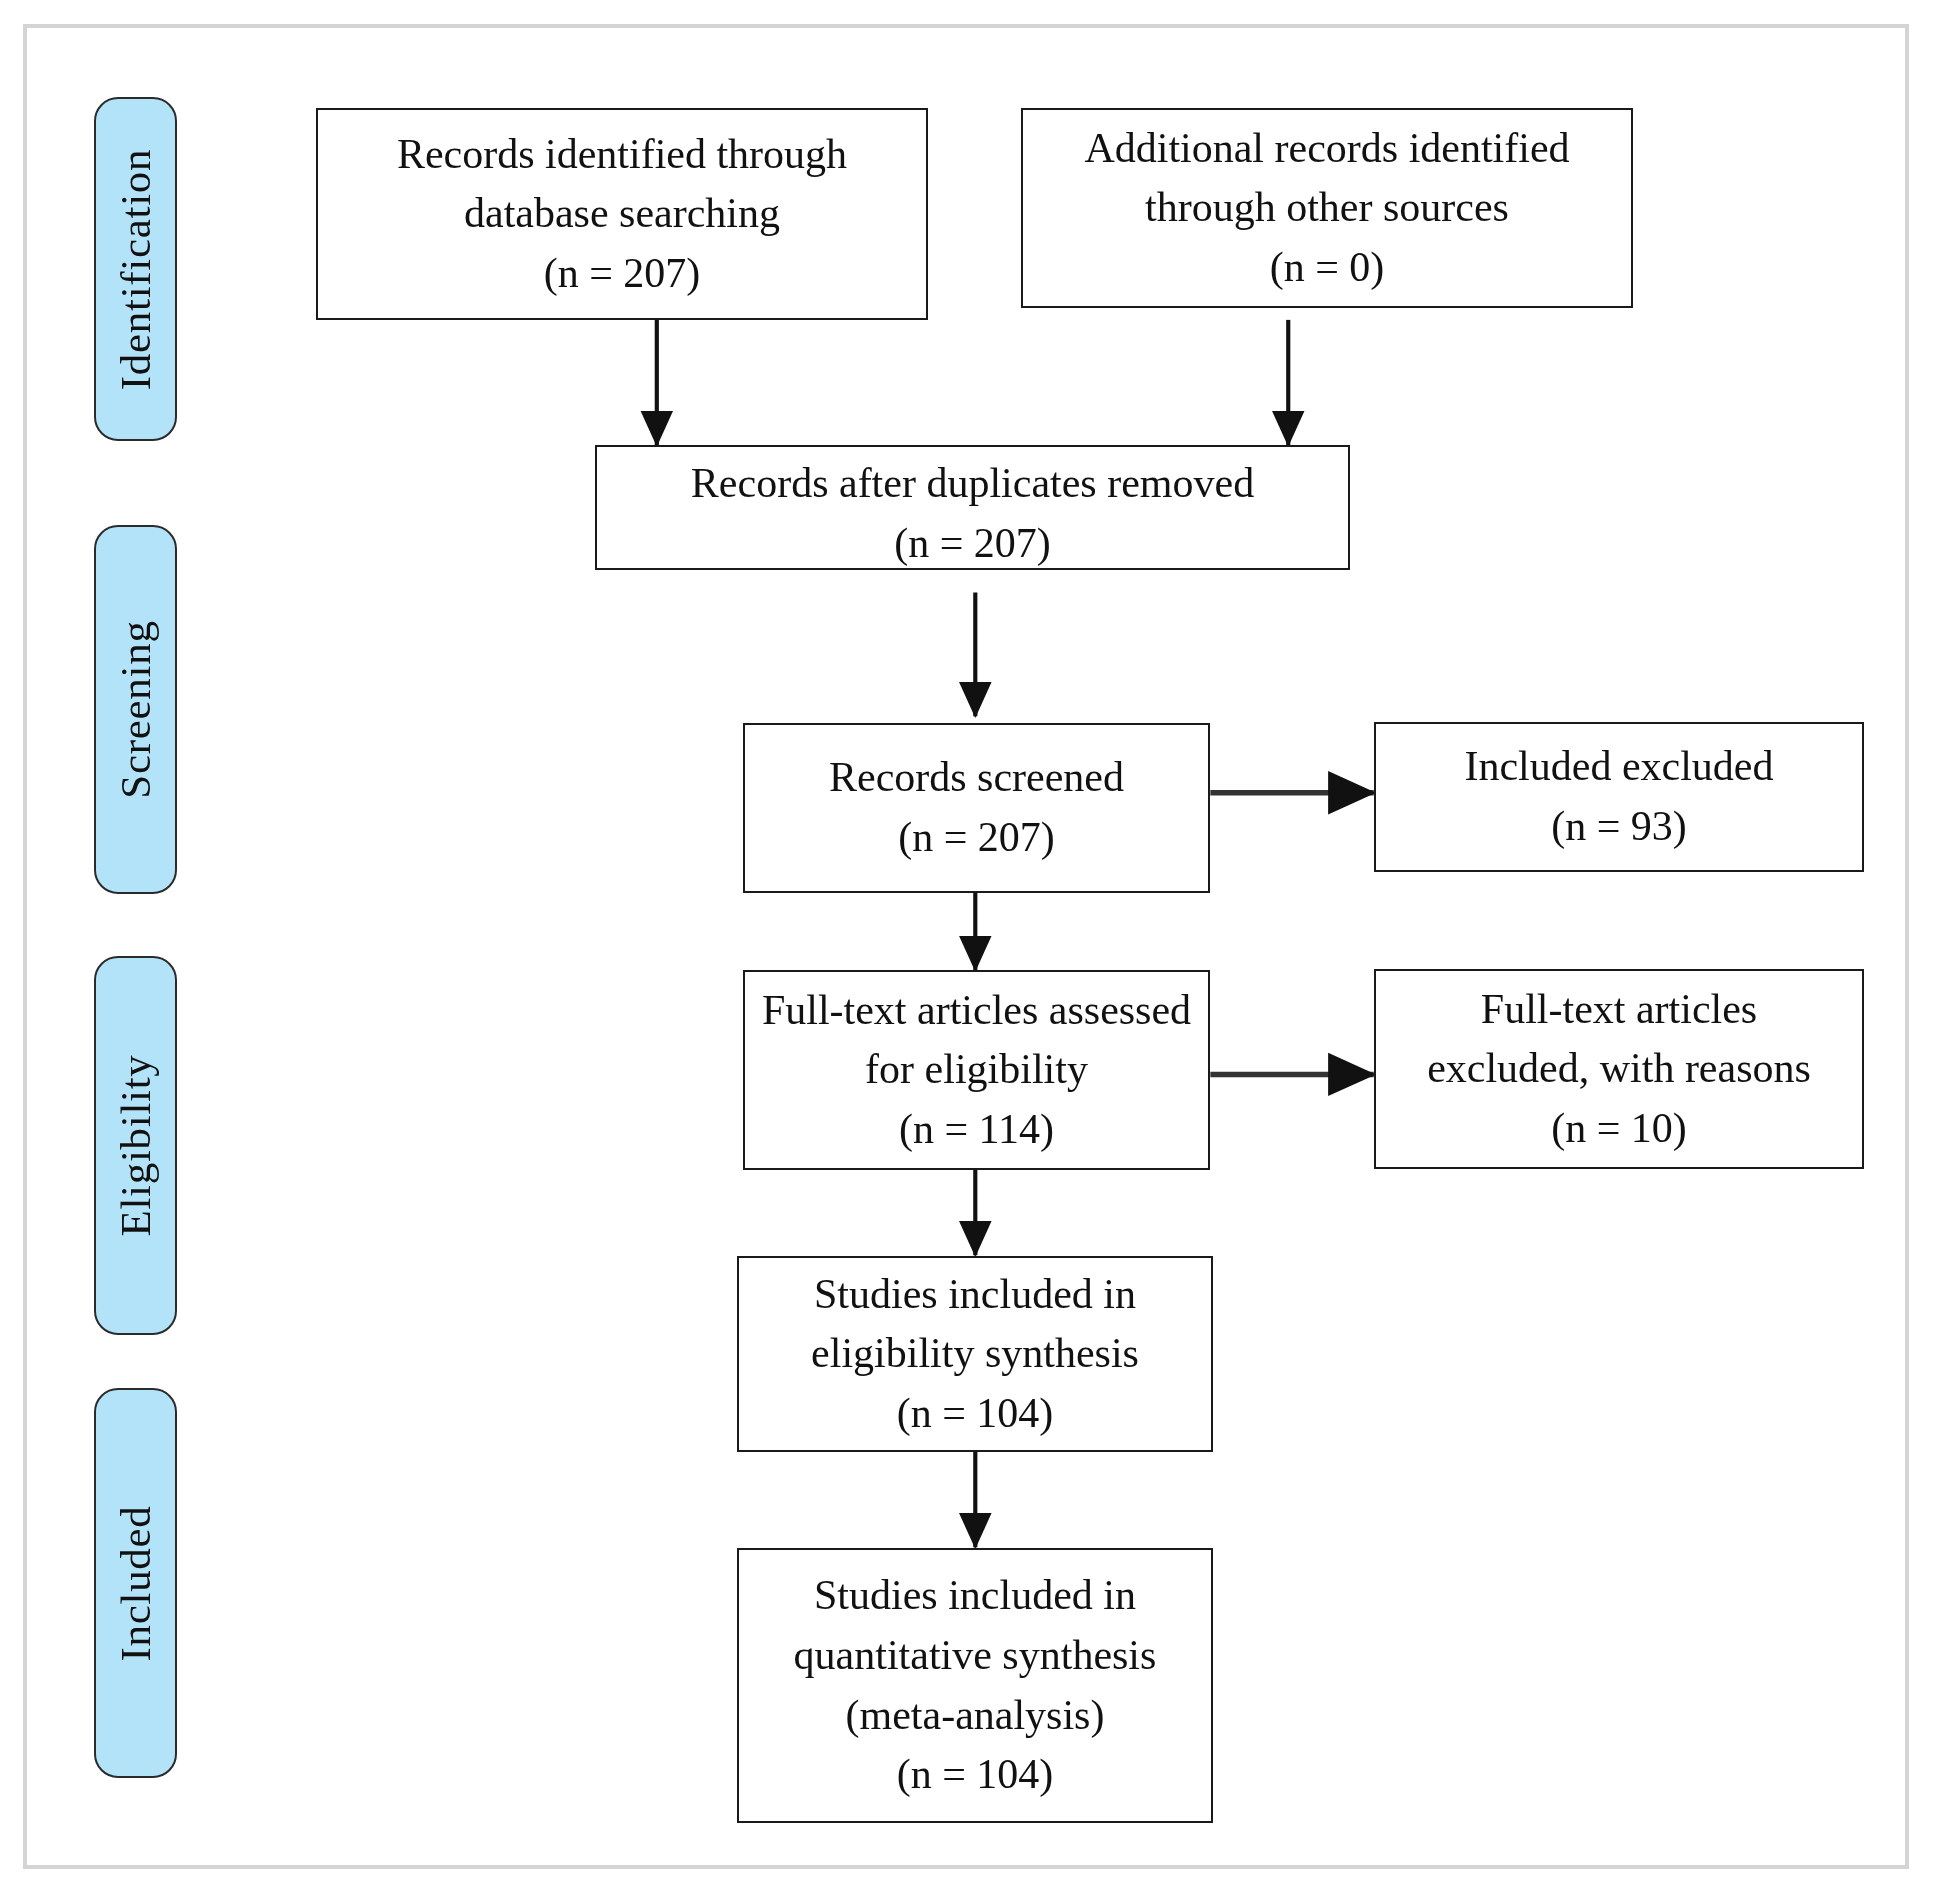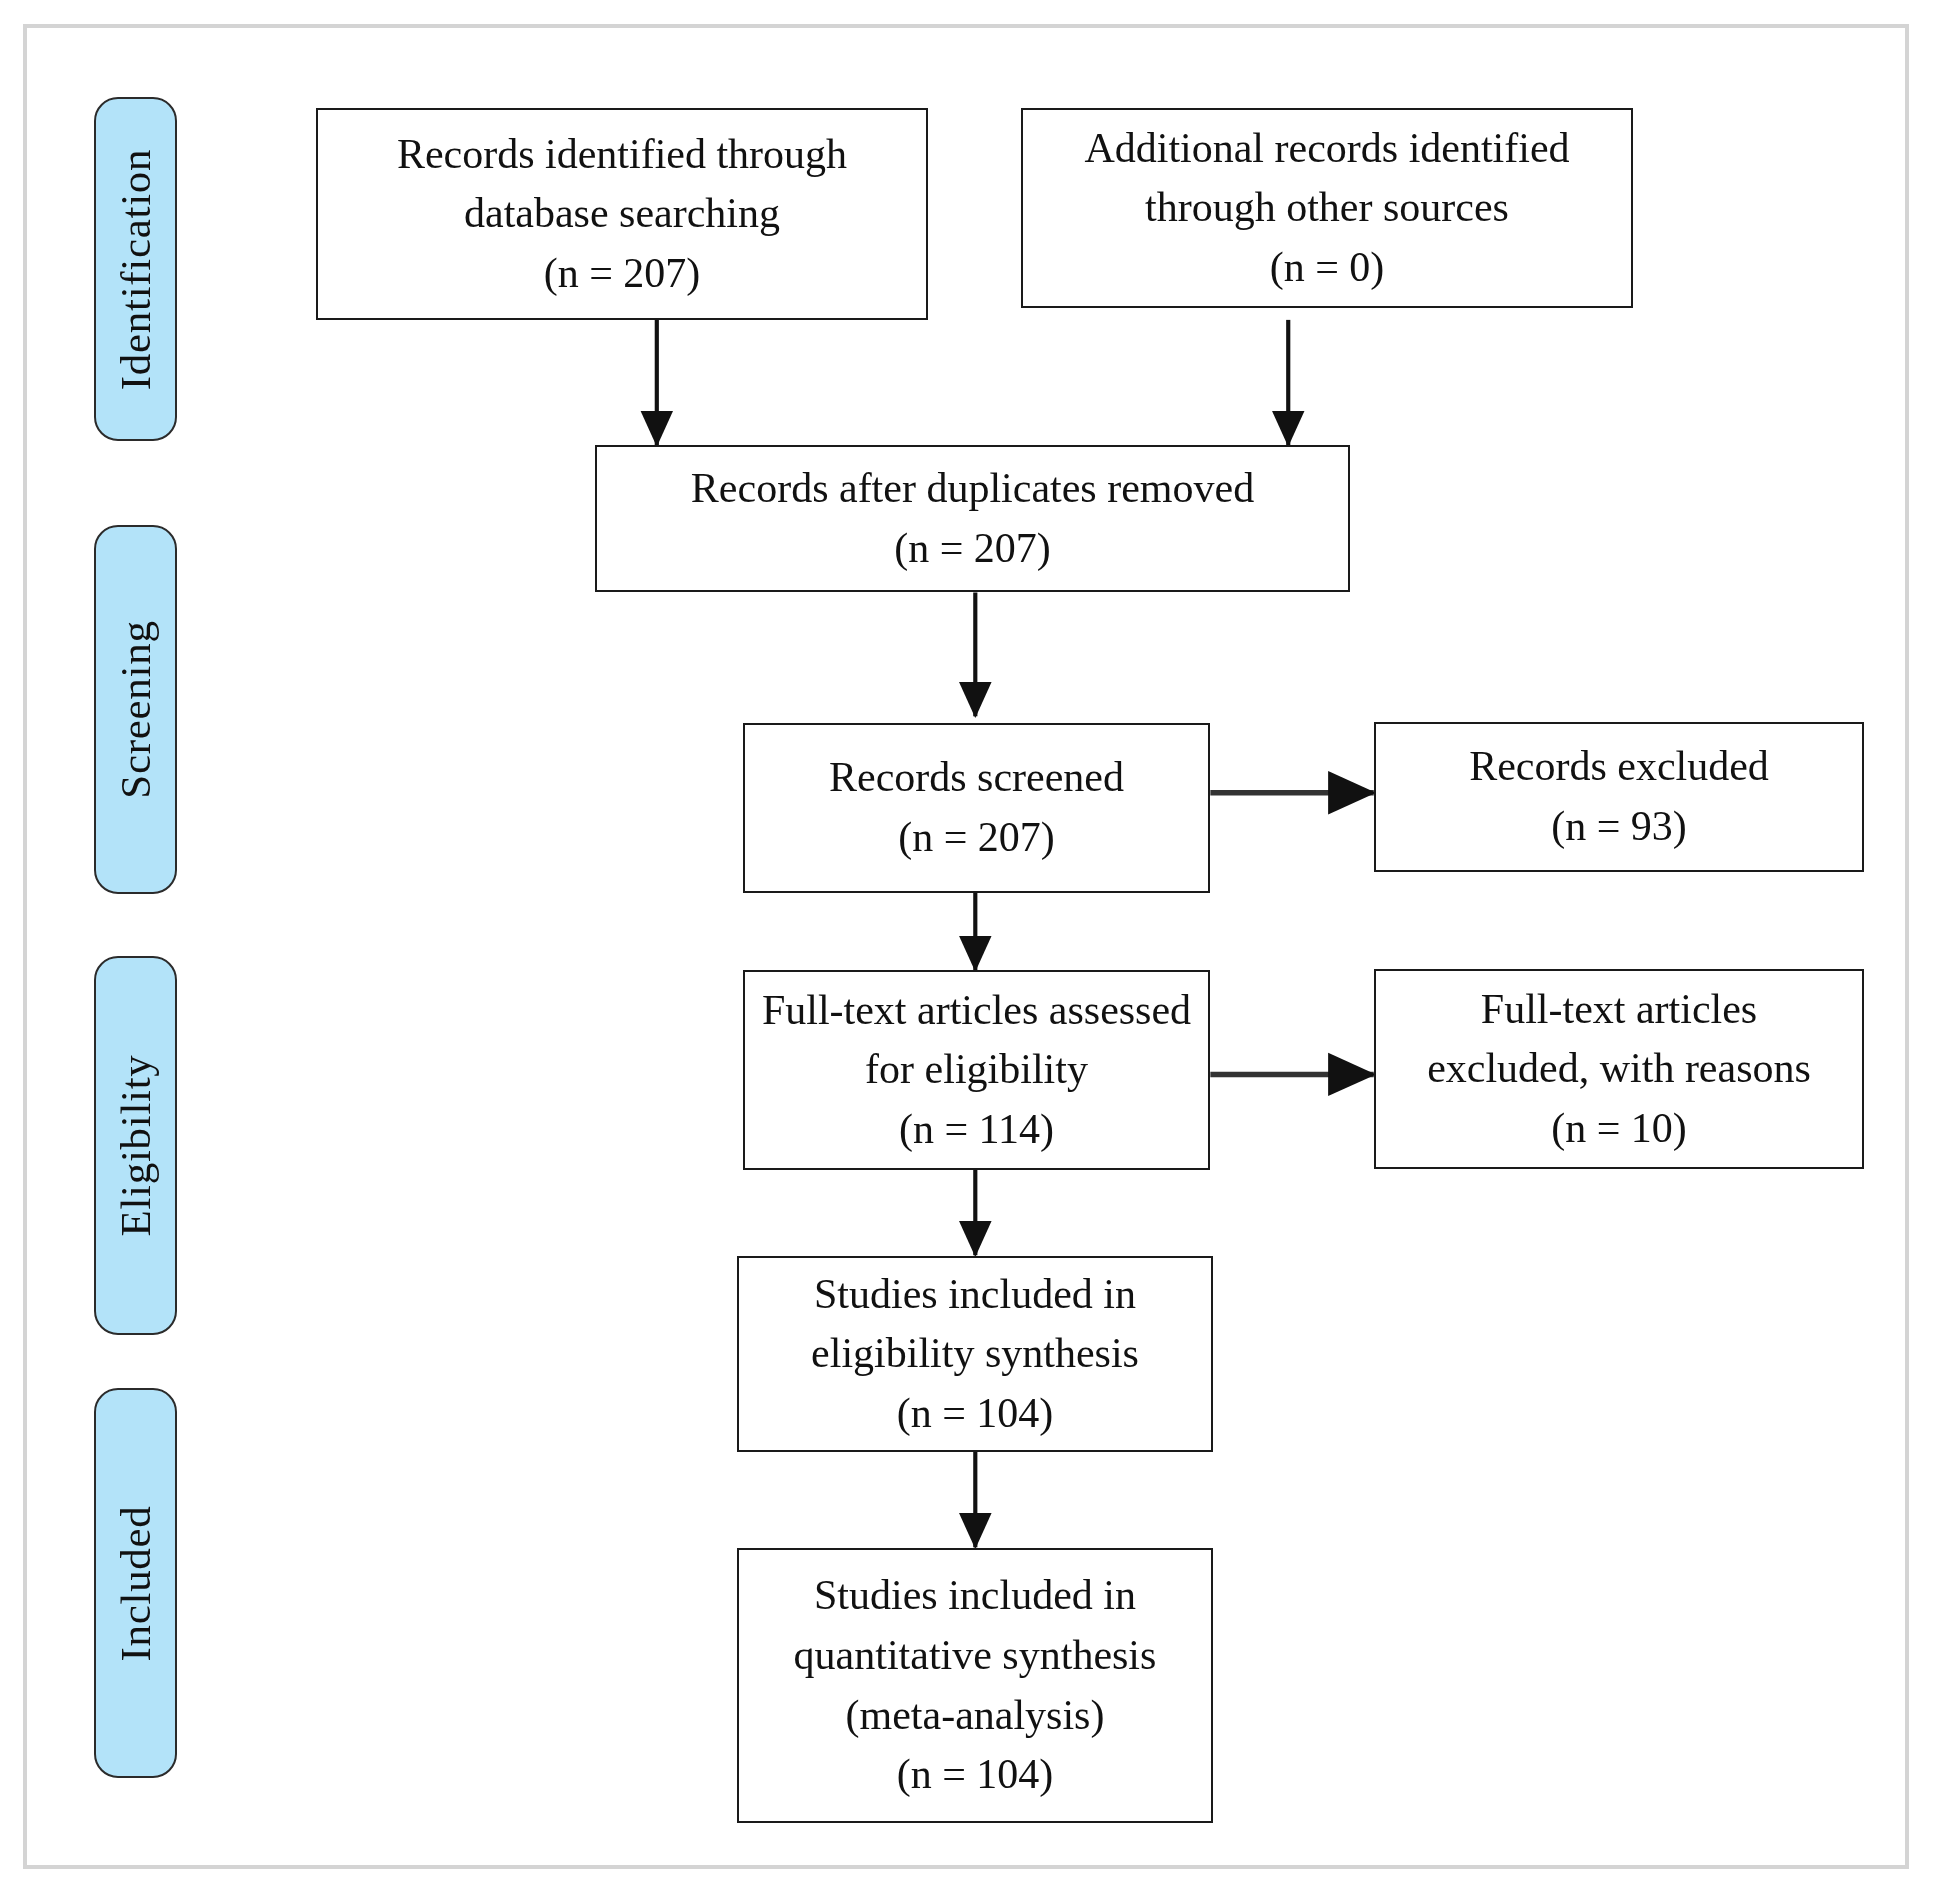--- a/index.html
+++ b/index.html
@@ -137,32 +137,32 @@
     <div class="line">database searching</div>
     <div class="line">(n =  207)</div>
   </div>
 
   <div class="flow-box" style="left:1021px; top:108px; width:612px; height:200px;">
     <div class="line">Additional records identified</div>
     <div class="line">through other sources</div>
     <div class="line">(n = 0)</div>
   </div>
 
-  <div class="flow-box" style="left:595px; top:445px; width:755px; height:147px;">
+  <div class="flow-box" style="left:595px; top:445px; width:755px; height:125px;justify-content:space-between;">
     <div class="line">Records after duplicates removed</div>
     <div class="line">(n =  207)</div>
   </div>
 
   <div class="flow-box" style="left:743px; top:723px; width:467px; height:170px;">
     <div class="line">Records screened</div>
     <div class="line">(n =  207)</div>
   </div>
 
   <div class="flow-box" style="left:1374px; top:722px; width:490px; height:150px;">
-    <div class="line">Records excluded</div>
+    <div class="line">Included excluded</div>
     <div class="line">(n =  93)</div>
   </div>
 
   <div class="flow-box" style="left:743px; top:970px; width:467px; height:200px;">
     <div class="line">Full-text articles assessed</div>
     <div class="line">for eligibility</div>
     <div class="line">(n =  114)</div>
   </div>
 
   <div class="flow-box" style="left:1374px; top:969px; width:490px; height:200px;">

